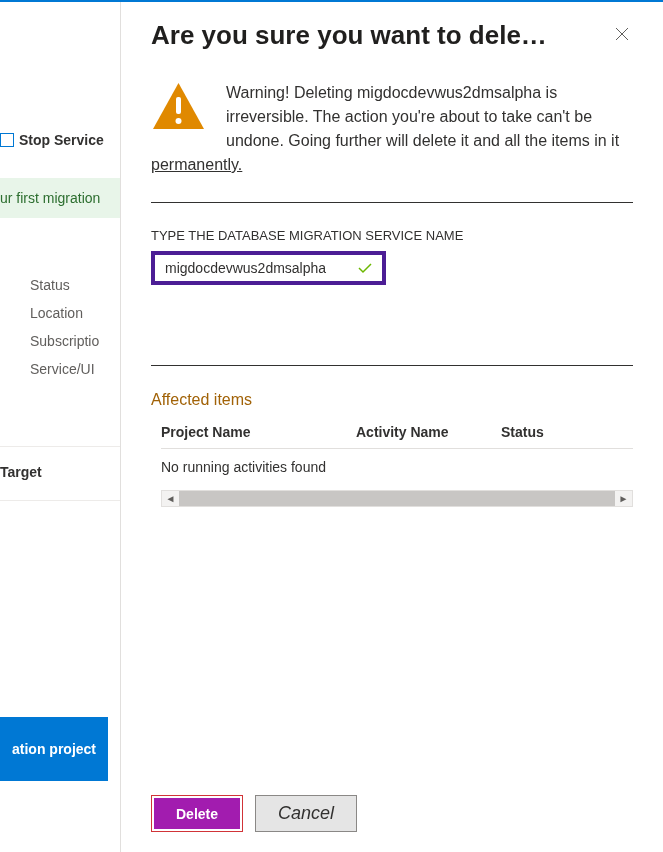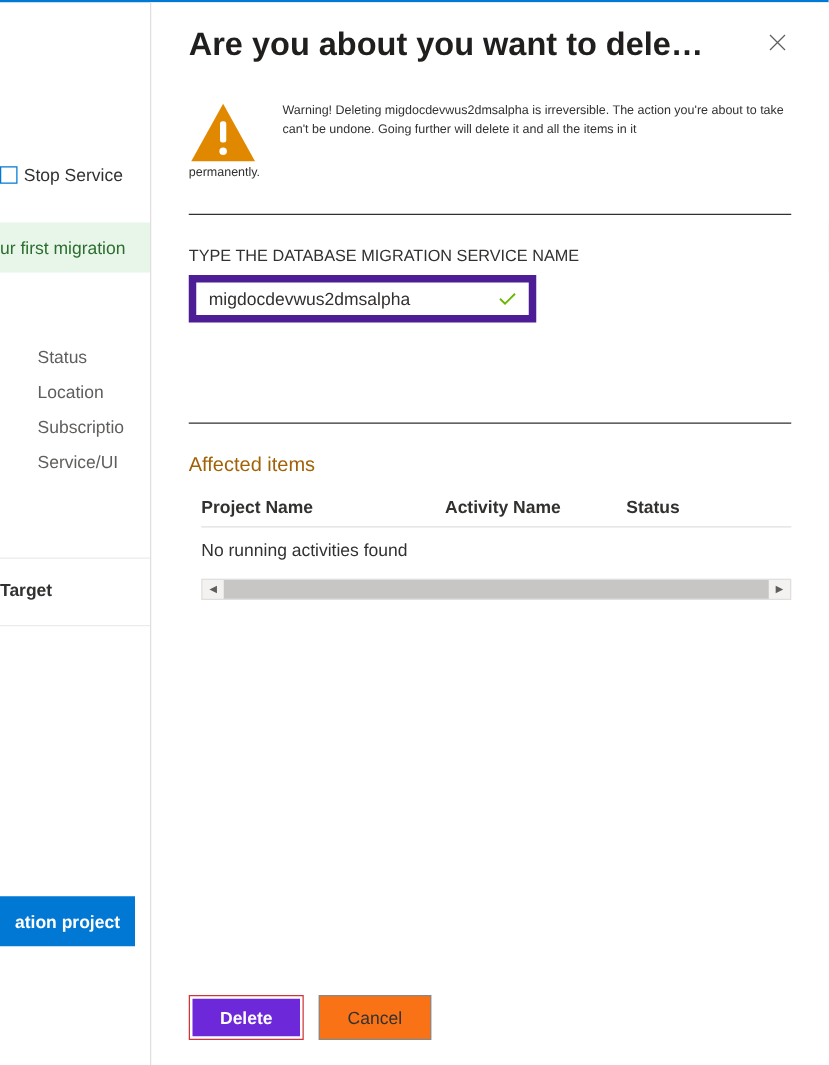--- a/index.html
+++ b/index.html
@@ -41,20 +41,21 @@
     }
     .bg-stop-square {
       width: 14px;
       height: 14px;
       border: 1px solid #0078d4;
       background: #ffffff;
     }
     .bg-stop-text {
       color: #323130;
       font-size: 14px;
+      font-weight: bold;
     }
     .bg-green-banner {
       position: absolute;
       top: 176px;
       left: 0;
       width: 663px;
       height: 40px;
       background: #e8f5e9;
       display: flex;
       align-items: center;
@@ -94,21 +95,21 @@
       line-height: 1.5;
     }
     .bg-btn-project {
       position: absolute;
       top: 715px;
       left: 0;
       background: #0078d4;
       color: #ffffff;
       font-size: 14px;
       font-weight: 600;
-      padding: 12px 12px;
+      padding: 24px 12px;
       border: none;
     }
     .bg-line-bottom {
       position: absolute;
       top: 444px;
       left: 0;
       width: 120px;
       border-top: 1px solid #edebe9;
     }
 
@@ -147,46 +148,47 @@
     }
     .warning-row {
       display: flex;
       gap: 20px;
       align-items: flex-start;
     }
     .warning-svg {
       flex-shrink: 0;
     }
     .warning-text {
-      font-size: 10px;
+      font-size: 16px;
       line-height: 1.5;
       color: #323130;
     }
     .warning-text-cont {
-      font-size: 10px;
+      font-size: 16px;
       line-height: 1.5;
       color: #323130;
       margin-top: 0;
+      text-decoration: underline;
     }
     hr.divider {
       border: none;
       border-top: 1px solid #323130;
       margin: 25px 0 25px 0;
     }
     .field-label {
       font-size: 13px;
       color: #323130;
       margin-bottom: 8px;
     }
     .input-validated {
       display: inline-flex;
       align-items: center;
-      border: 6px solid #4c1d95;
+      border: 4px solid #4c1d95;
       padding: 5px 10px;
-      width: 278px;
+      width: 235px;
       justify-content: space-between;
     }
     .input-validated input {
       border: none;
       outline: none;
       font-size: 14px;
       color: #323130;
       width: 190px;
       font-family: inherit;
     }
@@ -247,37 +249,38 @@
       left: 30px;
       display: flex;
       gap: 12px;
     }
     .delete-red-border {
       border: 1px solid #d13438;
       padding: 2px;
       display: inline-flex;
     }
     .btn-delete {
-      background: #6d28d9;
+      background: #a21caf;
       color: #ffffff;
       border: none;
       font-size: 14px;
       font-weight: 600;
       padding: 7px 22px;
       cursor: pointer;
       font-family: inherit;
     }
     .btn-cancel {
-      background: #f97316;
+      background: #e5e5e5;
       color: #323130;
       border: 1px solid #8a8886;
-      font-size: 14px;
+      font-size: 18px;
       padding: 7px 22px;
       cursor: pointer;
       font-family: inherit;
+      font-style: italic;
     }
   </style>
 </head>
 <body>
 
 <div class="top-border"></div>
 
 <div class="bg-layer">
   <div class="bg-stop-service">
     <span class="bg-stop-square"></span>
@@ -293,21 +296,21 @@
     <div>Service/UI</div>
   </div>
   <div class="bg-line-bottom"></div>
   <div class="bg-target">Target</div>
   <div class="bg-target-line"></div>
   <button class="bg-btn-project">ation project</button>
 </div>
 
 <div class="modal">
   <div class="modal-header">
-    <div class="modal-title">Are you about you want to dele…</div>
+    <div class="modal-title">Are you sure you want to dele…</div>
     <div class="close-btn">
       <svg width="14" height="14" viewBox="0 0 14 14">
           <path d="M1 1 L13 13 M13 1 L1 13" stroke="#605e5c" stroke-width="1"></path>
         </svg>
     </div>
   </div>
   <div class="modal-body">
     <div class="warning-row">
       <svg class="warning-svg" width="55" height="50" viewBox="0 0 55 50">
         <path d="M27.5 2 L53 48 L2 48 Z" fill="#E08900"></path>

